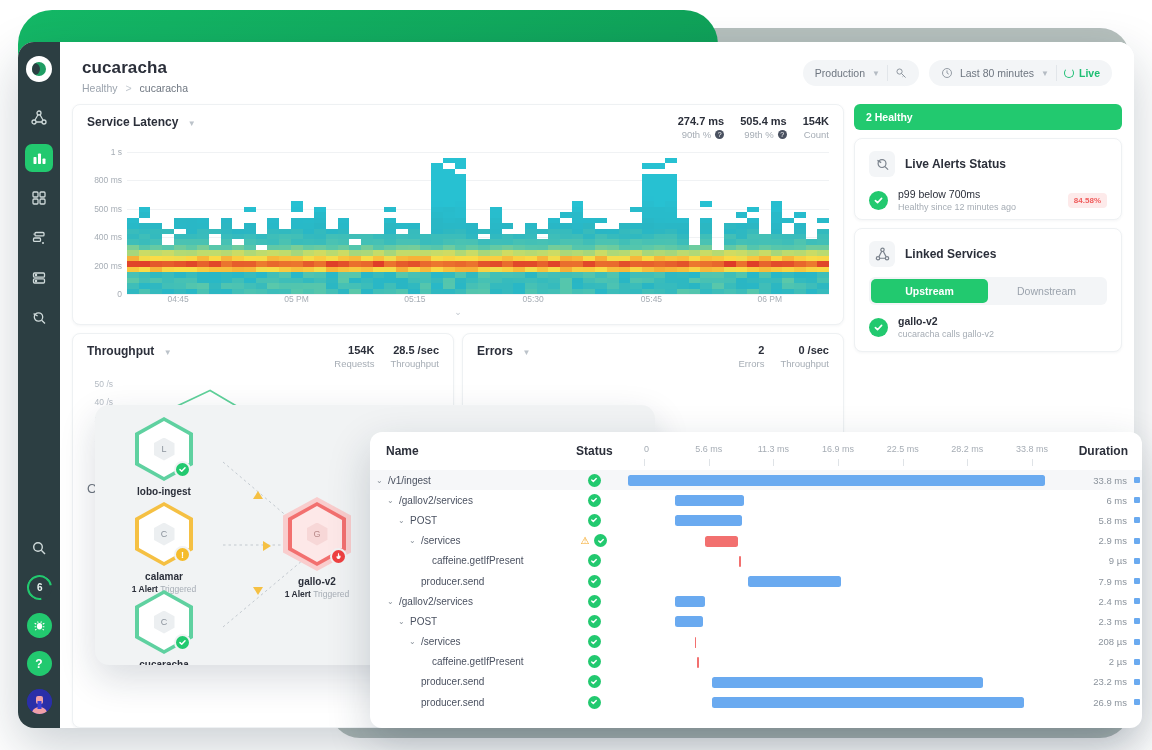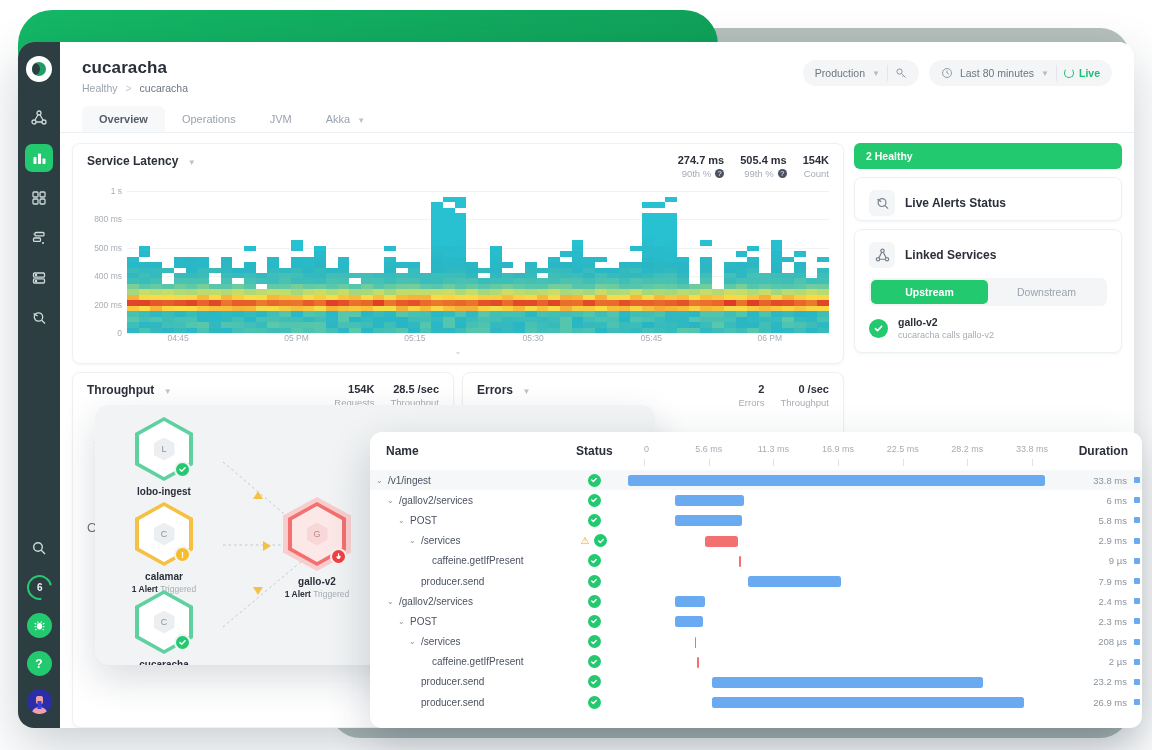--- a/index.html
+++ b/index.html
@@ -390,26 +390,20 @@
           <span class="chev">▼</span>
           <span class="sep"></span>
           <span class="live">
             <span class="live-ring"></span>
             <span>Live</span>
           </span>
         </div>
       </div>
     </div>
 
-    <div class="tabs">
-      <div class="tab active"><span>Overview</span></div>
-      <div class="tab"><span>Operations</span></div>
-      <div class="tab"><span>JVM</span></div>
-      <div class="tab"><span>Akka</span><span class="chev">▼</span></div>
-    </div>
 
     <div class="body">
 
       <div class="col-left">
 
         <div class="card latency-card">
           <div class="card-head">
             <div class="card-title">
               <span>Service Latency</span>
               <span class="chev">▼</span>
@@ -2213,20 +2207,32 @@
           <div class="panel-head">
             <div class="panel-icon">
               <svg width="15" height="15" viewBox="0 0 16 16" fill="none" stroke="currentColor" stroke-width="1.3">
                 <circle cx="7.5" cy="7" r="4.2"></circle>
                   <path d="M10.6 10.2 14 13.5M2.6 3.6l4 2.4"></path>
               </svg>
             </div>
             <div class="panel-title">Live Alerts Status</div>
           </div>
 
+          <div class="alert-row">
+            <div class="check">
+              <svg width="11" height="11" viewBox="0 0 16 16" fill="none" stroke="#fff" stroke-width="2.4" stroke-linecap="round" stroke-linejoin="round">
+                  <path d="M3.5 8.2 6.6 11.2 12.5 5"></path>
+                </svg>
+            </div>
+            <div class="alert-txt">
+              <div class="alert-name">p99 below 700ms</div>
+              <div class="alert-sub">Healthy since 12 minutes ago</div>
+            </div>
+            <div class="alert-badge">84.58%</div>
+          </div>
 
 
         </div>
 
         <div class="card">
           <div class="panel-head">
             <div class="panel-icon">
               <svg width="15" height="15" viewBox="0 0 16 16" fill="none" stroke="currentColor" stroke-width="1.3">
                 <circle cx="8" cy="3" r="1.8"></circle>
                   <circle cx="3.2" cy="12" r="1.8"></circle>

